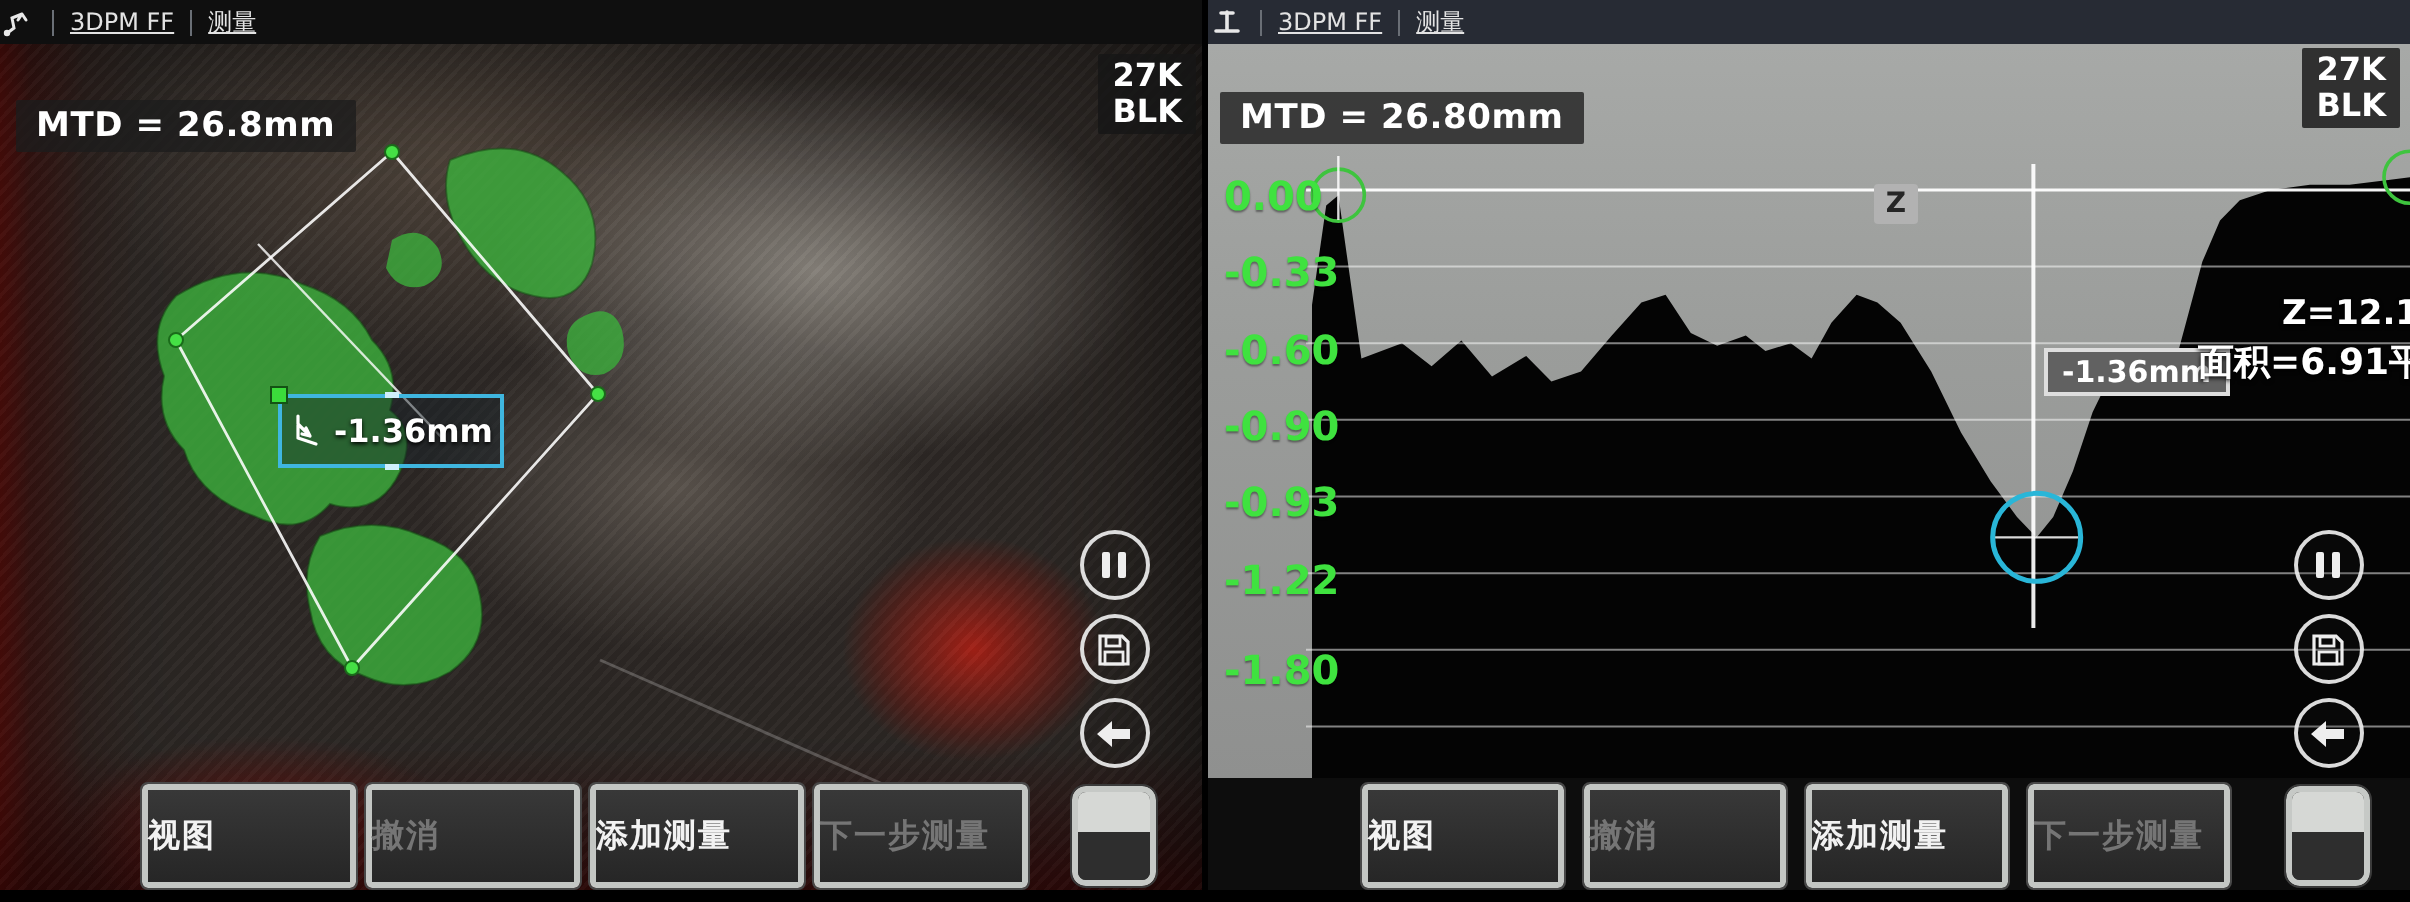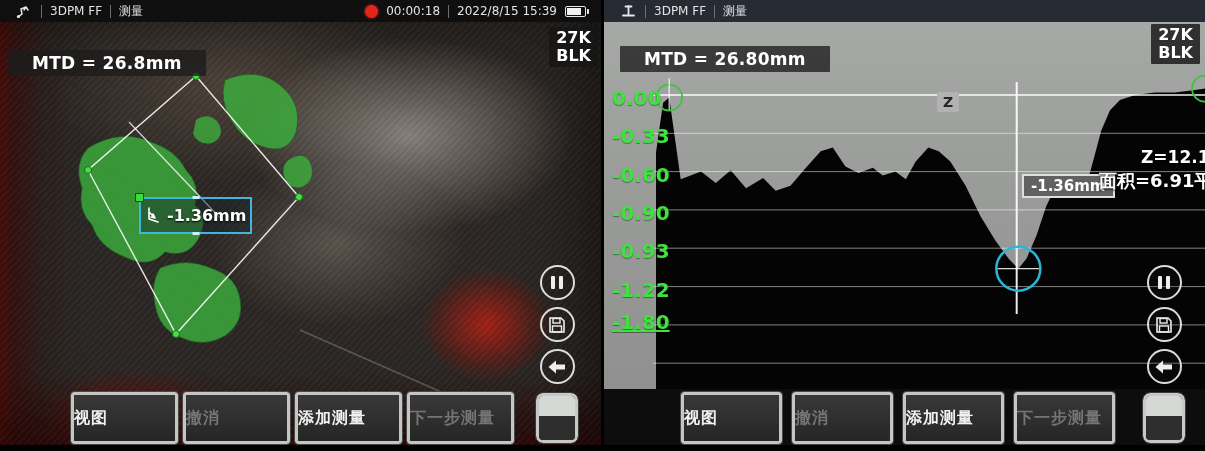--- a/index.html
+++ b/index.html
@@ -4,41 +4,41 @@
 <style>
   html,body{margin:0;padding:0;background:#000;}
   *{box-sizing:border-box;font-family:"DejaVu Sans",sans-serif;}
   #stage{position:relative;width:1205px;height:451px;background:#000;overflow:hidden;}
   .panel{position:absolute;top:0;height:451px;width:601px;overflow:hidden;}
   .p-left{left:0;}
   .p-right{left:604px;}
 
   
   .topbar{position:absolute;top:0;left:0;right:0;height:22px;display:flex;align-items:center;
-          padding:0 15px;color:#e3e3e3;font-size:12px;z-index:30;}
+          padding:0 0;color:#e3e3e3;font-size:12px;z-index:30;text-decoration:underline;}
   .p-left .topbar{background:#0f0f0f;}
   .p-right .topbar{background:#272b34;}
   .tb-left{display:flex;align-items:center;gap:8px;}
   .tb-right{margin-left:auto;display:flex;align-items:center;gap:8px;}
   .tb-sep{width:1px;height:13px;background:#6a6f76;}
   .rec-dot{width:13px;height:13px;border-radius:50%;background:#e2251b;box-shadow:0 0 3px #e2251b;}
   .battery{position:relative;width:21px;height:11px;border:1.5px solid #e8e8e8;border-radius:2px;}
   .battery .fill{position:absolute;left:1px;top:1px;bottom:1px;width:14px;background:#f2f2f2;}
   .battery .nub{position:absolute;right:-4px;top:2.5px;width:2.5px;height:5px;background:#e8e8e8;border-radius:0 1px 1px 0;}
   .tb-icon{width:18px;height:16px;display:flex;align-items:center;justify-content:center;}
 
   
   .badge-27k{position:absolute;background:rgba(22,22,22,.82);color:#fff;font-weight:bold;
              font-size:16px;line-height:1.12;padding:2px 7px;z-index:25;border-radius:1px;}
   .p-left .badge-27k{top:27px;right:3px;}
   .p-right .badge-27k{top:24px;right:5px;}
   .mtd{position:absolute;background:rgba(28,28,28,.78);color:#fff;font-weight:bold;font-size:17px;
-       padding:3px 24px;z-index:25;letter-spacing:.3px;border-radius:1px;}
+       padding:3px 10px;z-index:25;letter-spacing:.3px;border-radius:1px;}
   .p-left .mtd{left:8px;top:50px;}
-  .p-right .mtd{left:16px;top:46px;}
+  .p-right .mtd{left:6px;top:46px;}
 
   
   .bottombar{position:absolute;bottom:7px;height:52px;display:flex;z-index:40;}
   .p-left .bottombar{left:71px;gap:5px;}
   .p-right .bottombar{left:77px;gap:10px;}
   .btn{height:52px;border:3px solid #c3c6c3;outline:1px solid #484848;border-radius:3px;
        background:linear-gradient(#383838,#262626);color:#f2f2f2;font-size:16px;font-weight:bold;
        display:flex;align-items:center;letter-spacing:1px;}
   .p-left .btn{width:107px;}
   .p-right .btn{width:101px;}
@@ -146,30 +146,20 @@
         <span class="tb-icon">
           <svg width="16" height="15" viewBox="0 0 16 15">
               <path d="M2,13 L6,10 L5,5 L10,3 M10,3 L8,6 M10,3 L12,6" stroke="#e8e8e8" stroke-width="1.5" fill="none" stroke-linecap="round"></path>
               <circle cx="2.5" cy="12.5" r="1.6" fill="#e8e8e8"></circle>
             </svg>
         </span>
         <span class="tb-sep"></span>
         <span>3DPM FF</span>
         <span class="tb-sep"></span>
         <span>测量</span>
-      </div>
-      <div class="tb-right">
-        <span class="rec-dot"></span>
-        <span>00:00:18</span>
-        <span class="tb-sep"></span>
-        <span>2022/8/15 15:39</span>
-        <span class="battery">
-            <span class="fill"></span>
-            <span class="nub"></span>
-          </span>
       </div>
     </div>
 
     <div class="side-icons">
       <div class="icon-circle">
         <span class="pause-glyph">
             <i></i>
             <i></i>
           </span>
       </div>
@@ -236,21 +226,21 @@
         </g>
     </svg>
 
     <div id="ytick-col">
         <div class="ytick" style="top: 86px;">0.00</div>
         <div class="ytick" style="top: 124.31px;">-0.33</div>
         <div class="ytick" style="top: 162.62px;">-0.60</div>
         <div class="ytick" style="top: 200.93px;">-0.90</div>
         <div class="ytick" style="top: 239.24px;">-0.93</div>
         <div class="ytick" style="top: 277.55px;">-1.22</div>
-        <div class="ytick" style="top: 310px; text-decoration: underline;">-1.80</div>
+        <div class="ytick" style="top: 323px;">-1.80</div>
       </div>
 
     <div class="z-badge">Z</div>
     <div class="depth-badge">-1.36mm</div>
     <div class="area-label">面积=6.91平方毫米</div>
     <div class="zval-label">Z=12.14mm</div>
 
     <div class="mtd">MTD = 26.80mm</div>
     <div class="badge-27k">
       <div>27K</div>

